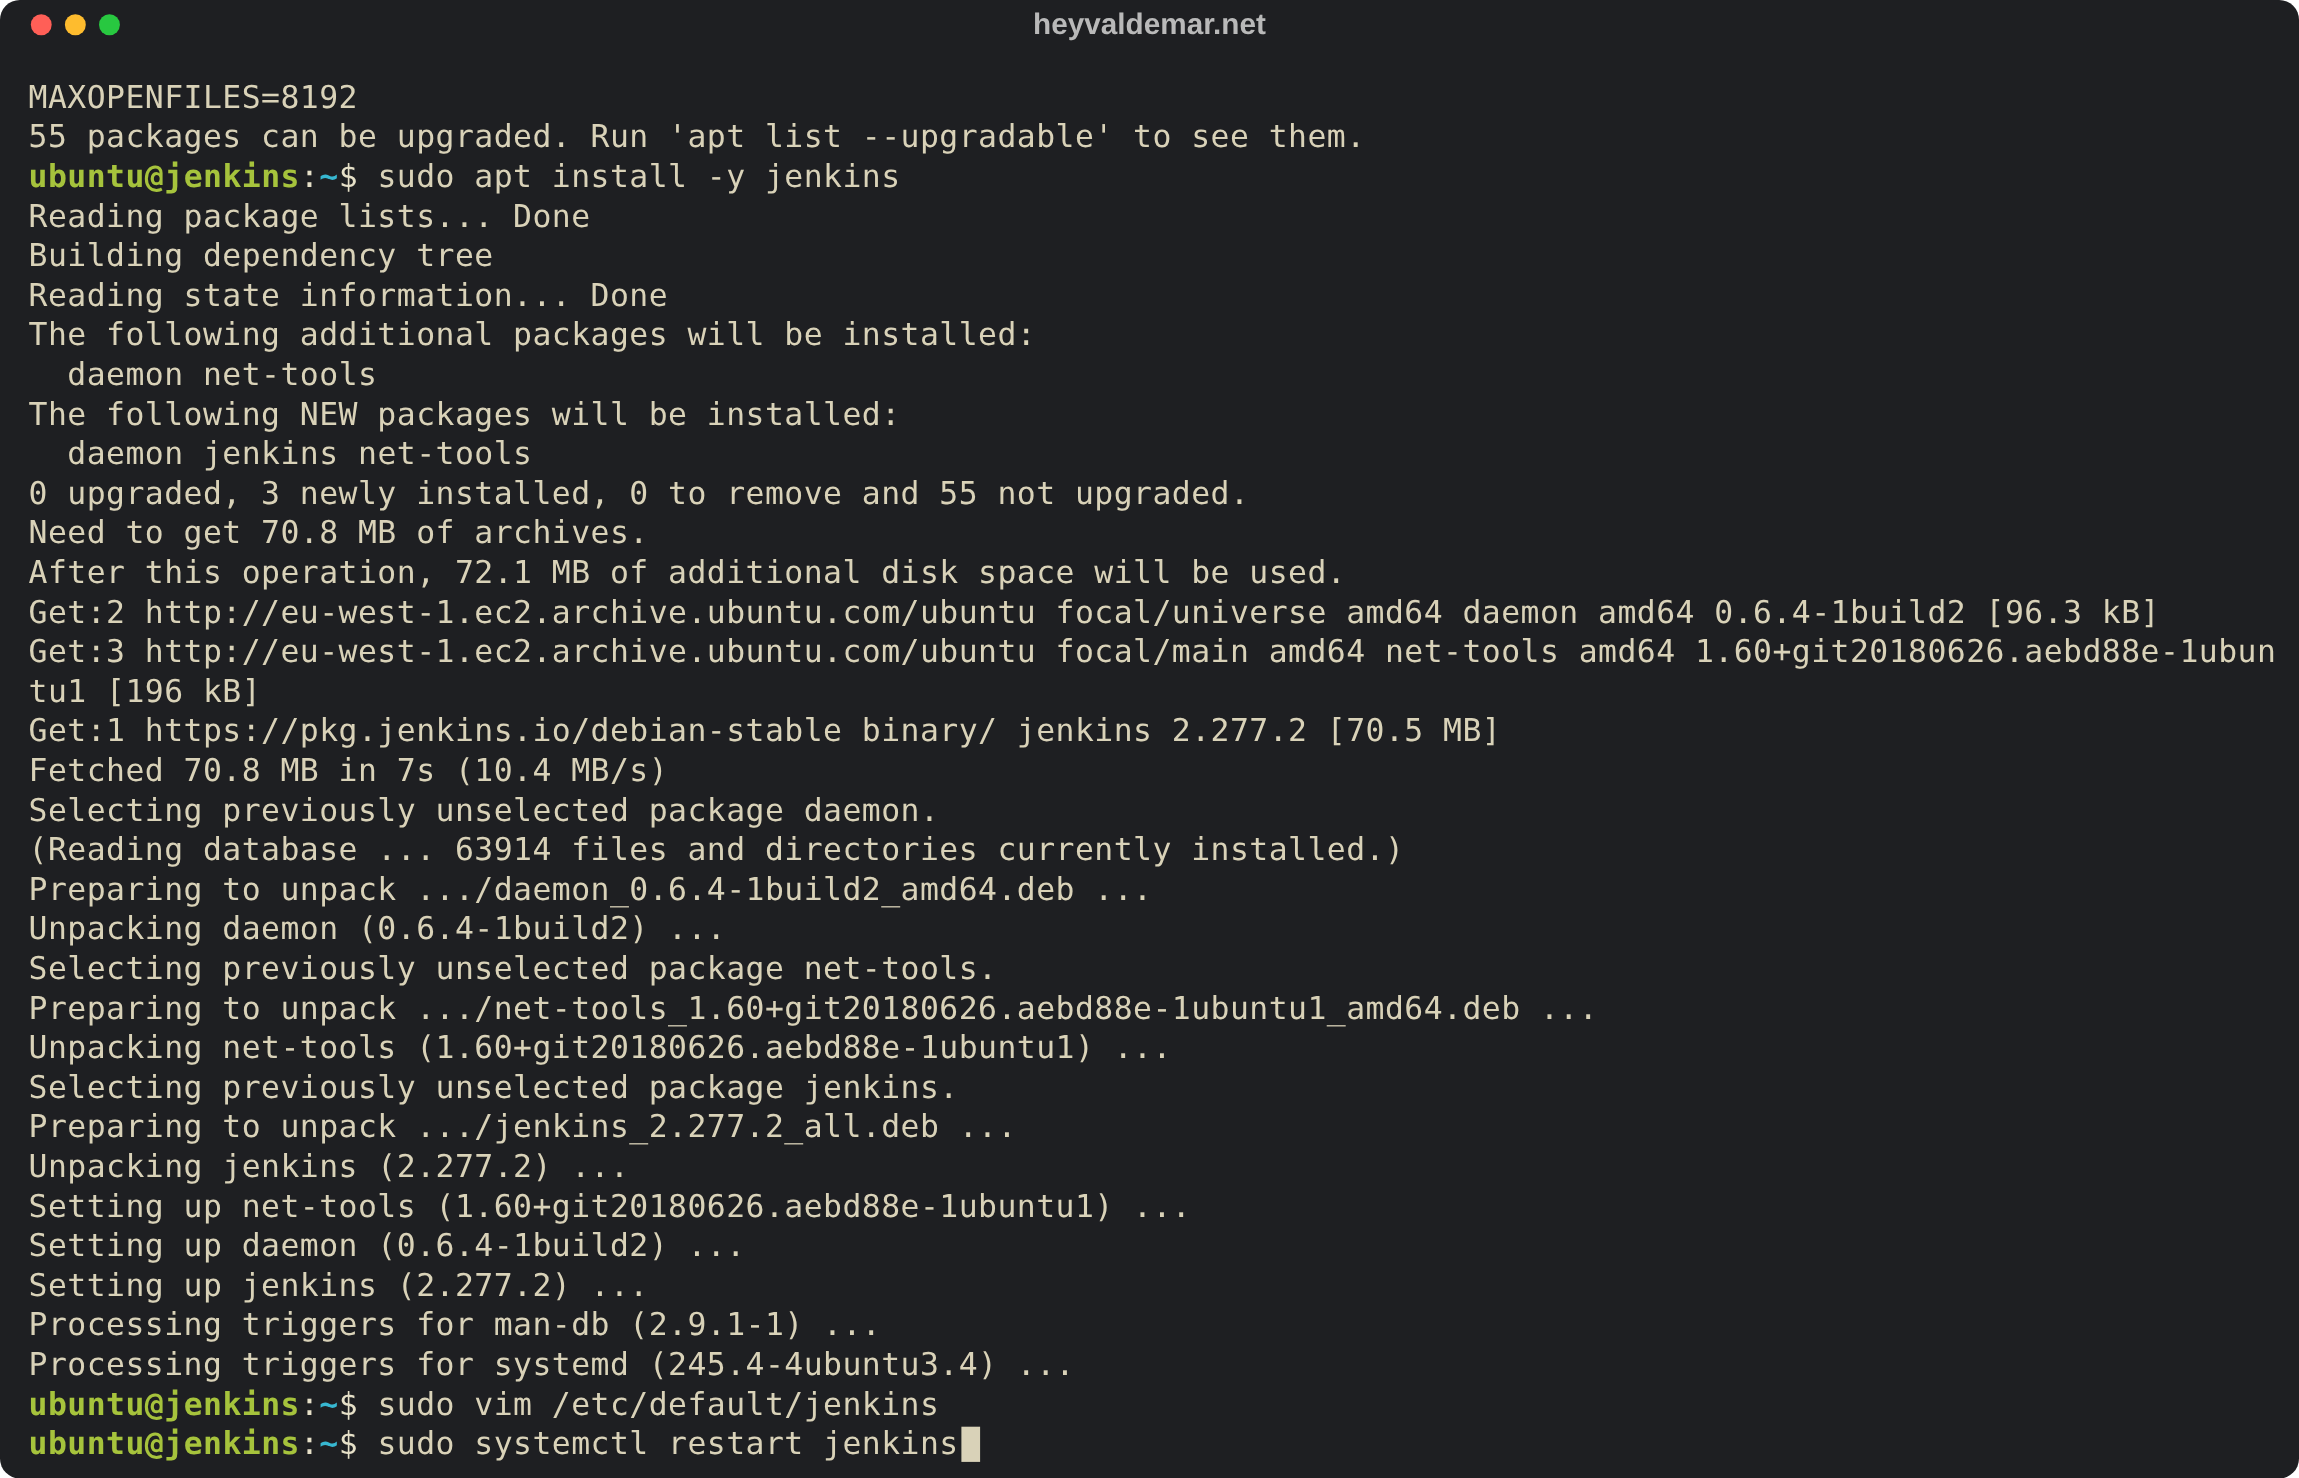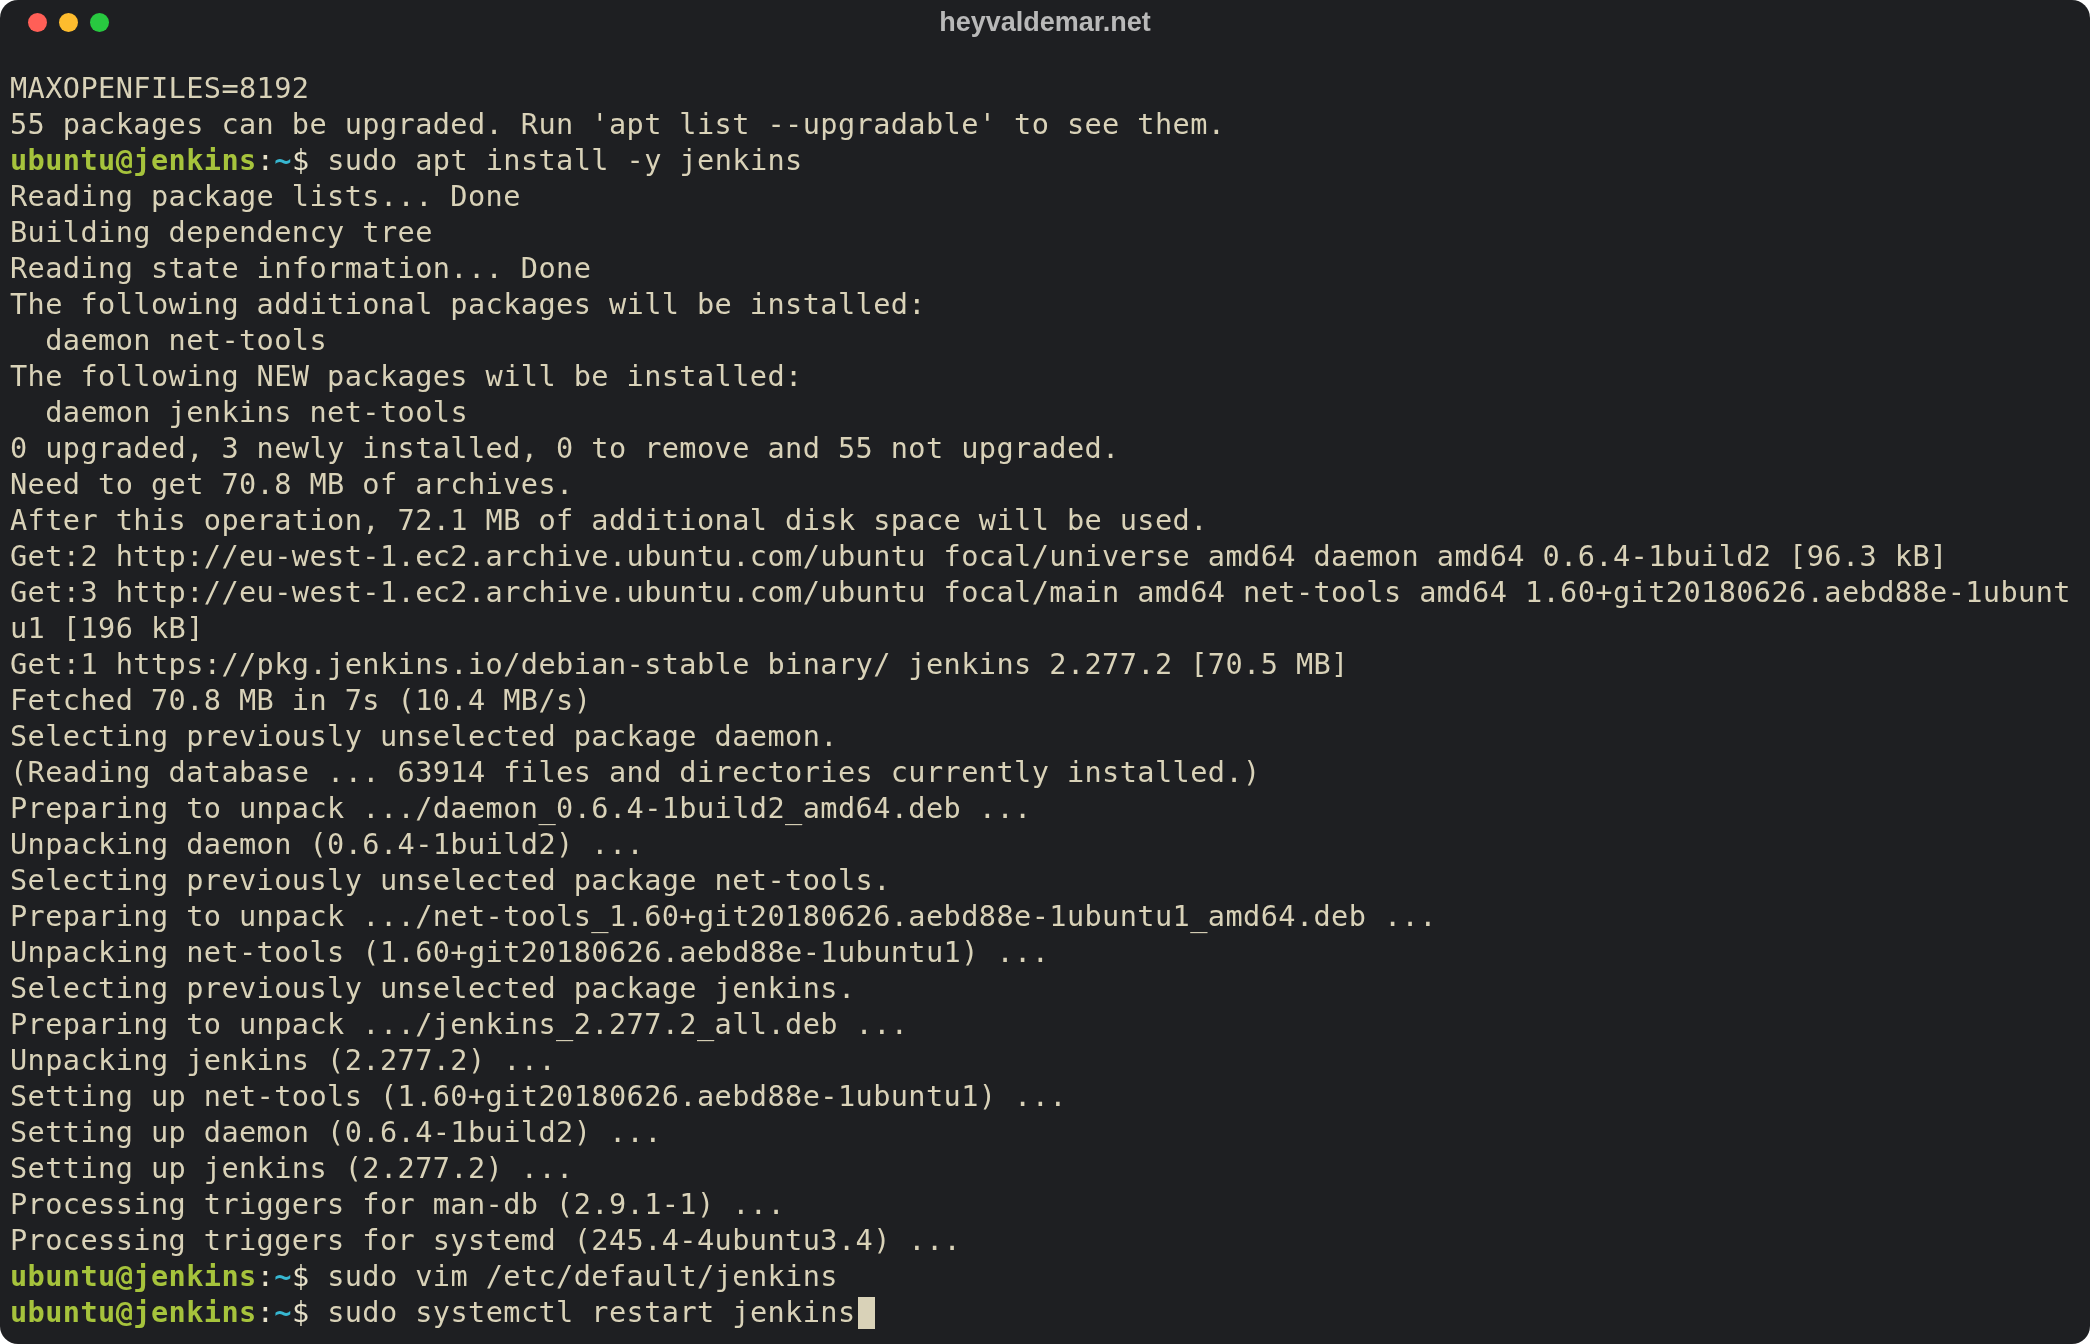--- a/index.html
+++ b/index.html
@@ -39,20 +39,21 @@
   .term{
     flex:1 1 auto;
     padding:26px 10px 10px 10px;
     color:#d9d2b8;
     font-size:28.6px;
     line-height:36px;
     letter-spacing:0.4px;
     white-space:pre-wrap;
     word-break:break-all;
     overflow:hidden;
+    margin-left:16px;
   }
   .u{color:#a6c33c;font-weight:700;}
   .c{color:#37b7d1;font-weight:700;}
   .w{color:#e6e0c8;}
   .cursor{
     display:inline-block;
     width:17px;height:32px;
     background:#d9d2b8;
     vertical-align:text-bottom;
     margin-left:2px;

